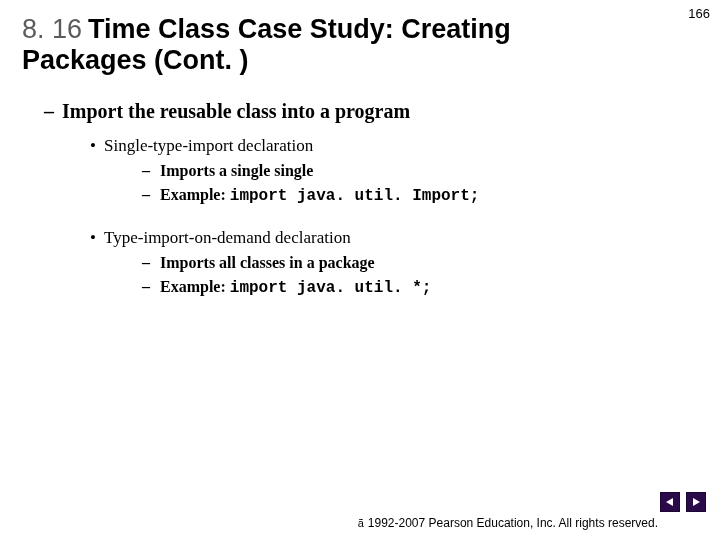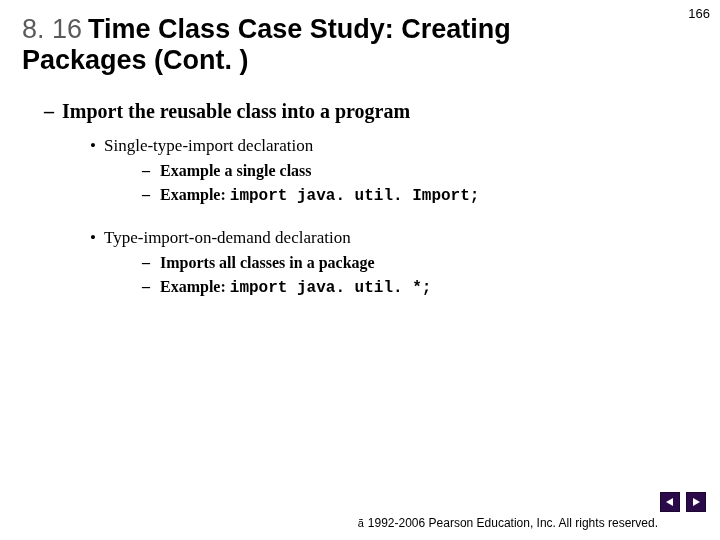--- a/index.html
+++ b/index.html
@@ -134,21 +134,21 @@
 
   <div class="content">
     <div class="l1">
       <span class="dash">–</span><span>Import the reusable class into a program</span>
     </div>
 
     <div class="l2">
       <span class="bullet">•</span><span>Single-type-import declaration</span>
     </div>
     <div class="l3">
-      <span class="dash">–</span><span>Example a single class</span>
+      <span class="dash">–</span><span>Imports a single single</span>
     </div>
     <div class="l3">
       <span class="dash">–</span><span>Example: </span><code class="inline">import java. util. Import;</code>
     </div>
 
     <div class="gap"></div>
 
     <div class="l2">
       <span class="bullet">•</span><span>Type-import-on-demand declaration</span>
     </div>
@@ -167,16 +167,16 @@
       </svg>
     </div>
     <div class="btn">
       <svg width="10" height="10" viewBox="0 0 10 10">
         <polygon points="2,1 2,9 9,5" fill="#ffffff"></polygon>
       </svg>
     </div>
   </div>
 
   <div class="copyright">
-    <span class="cmark">ã</span><span>1992-2006 Pearson Education, Inc. All rights reserved.</span>
+    <span class="cmark">ã</span><span>1992-2007 Pearson Education, Inc. All rights reserved.</span>
   </div>
 
 </div>
 
 </body></html>

